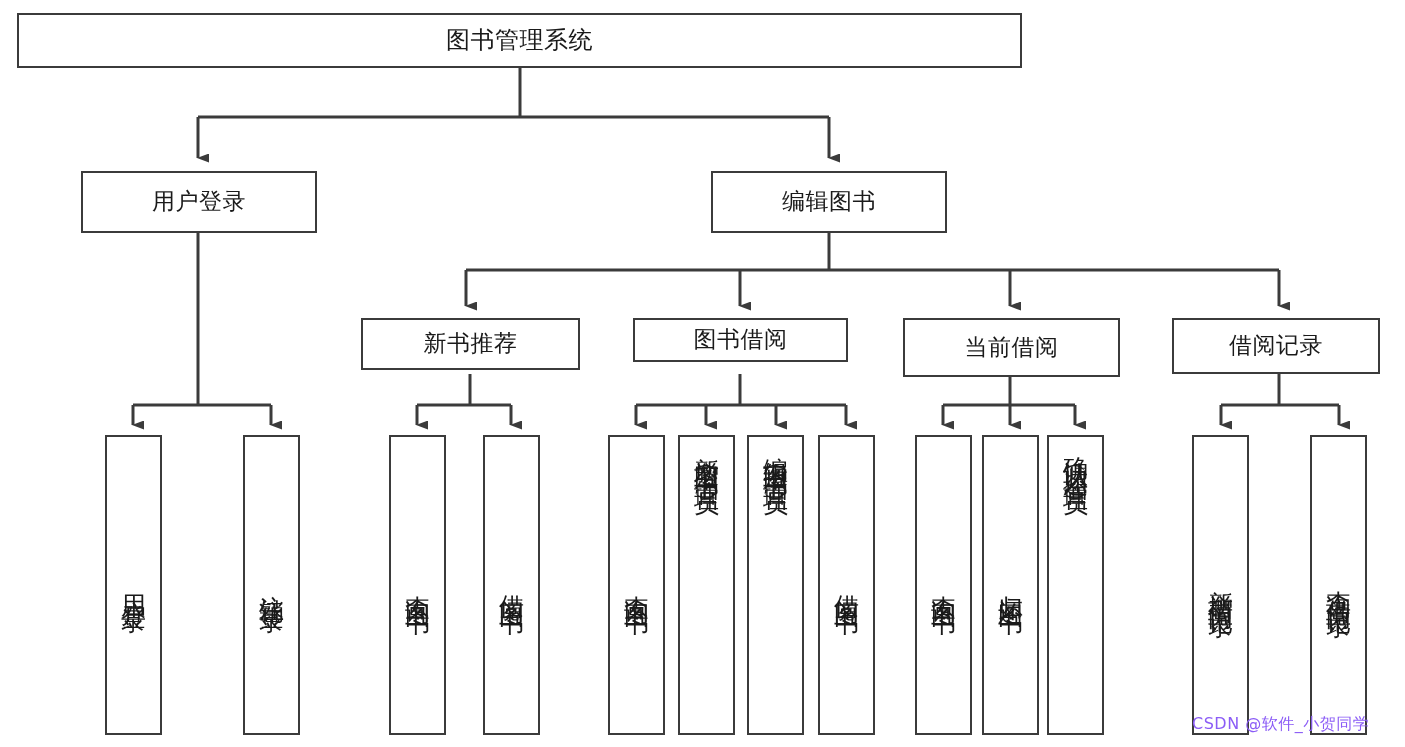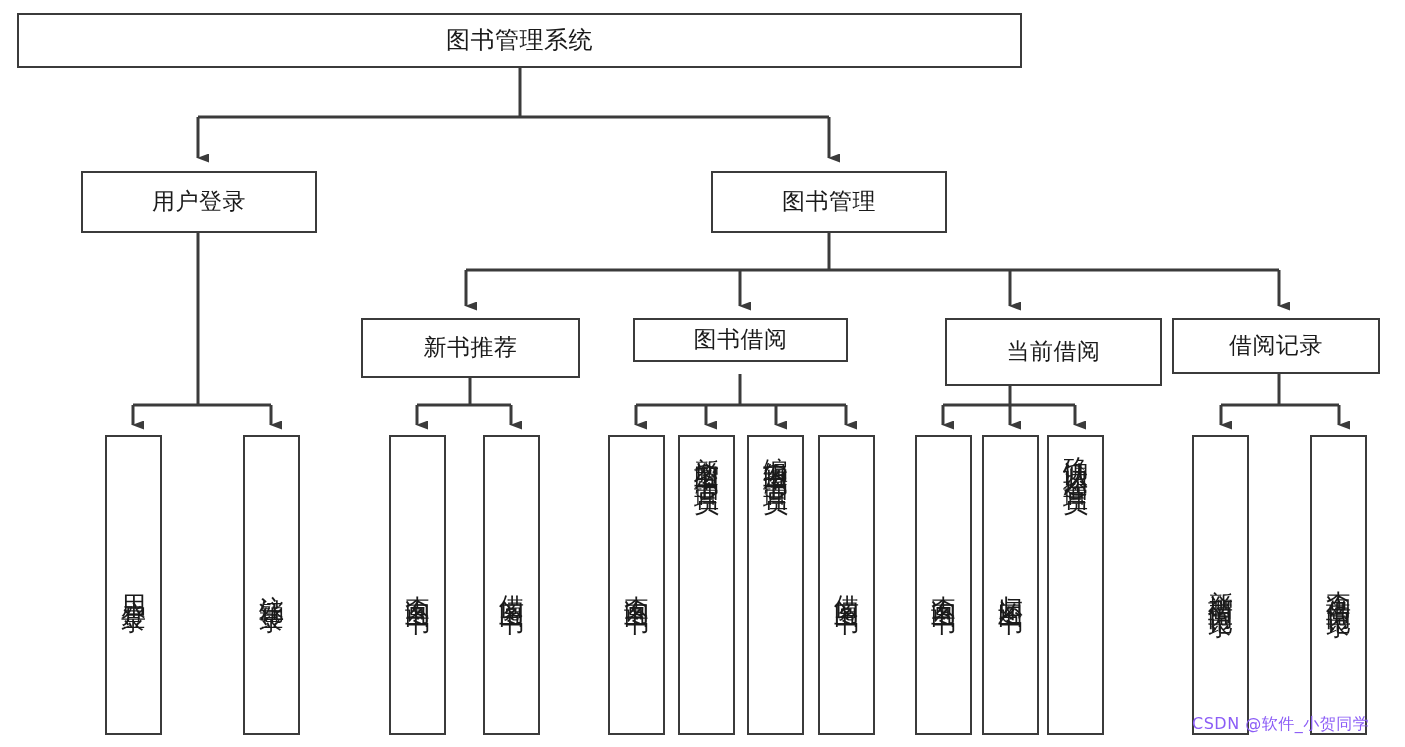--- a/index.html
+++ b/index.html
@@ -133,30 +133,30 @@
   </svg>
 
   <div class="node horiz root" style="left:17px; top:13px; width:1005px; height:55px;">
     <span class="label">图书管理系统</span>
   </div>
 
   <div class="node horiz" style="left:81px; top:171px; width:236px; height:62px;">
     <span class="label">用户登录</span>
   </div>
   <div class="node horiz" style="left:711px; top:171px; width:236px; height:62px;">
-    <span class="label">图书管理</span>
-  </div>
-
-  <div class="node horiz" style="left:361px; top:318px; width:219px; height:60px;">
+    <span class="label">编辑图书</span>
+  </div>
+
+  <div class="node horiz" style="left:361px; top:318px; width:219px; height:52px;">
     <span class="label">新书推荐</span>
   </div>
   <div class="node horiz" style="left:633px; top:318px; width:215px; height:44px;">
     <span class="label">图书借阅</span>
   </div>
-  <div class="node horiz" style="left:903px; top:318px; width:217px; height:68px;margin-left:42px;">
+  <div class="node horiz" style="left:903px; top:318px; width:217px; height:59px;">
     <span class="label">当前借阅</span>
   </div>
   <div class="node horiz" style="left:1172px; top:318px; width:208px; height:56px;">
     <span class="label">借阅记录</span>
   </div>
 
   <div class="node vert centered" style="left:105px; top:435px; width:57px; height:300px;">
     <span class="label">用户登录</span>
   </div>
   <div class="node vert centered" style="left:243px; top:435px; width:57px; height:300px;">

